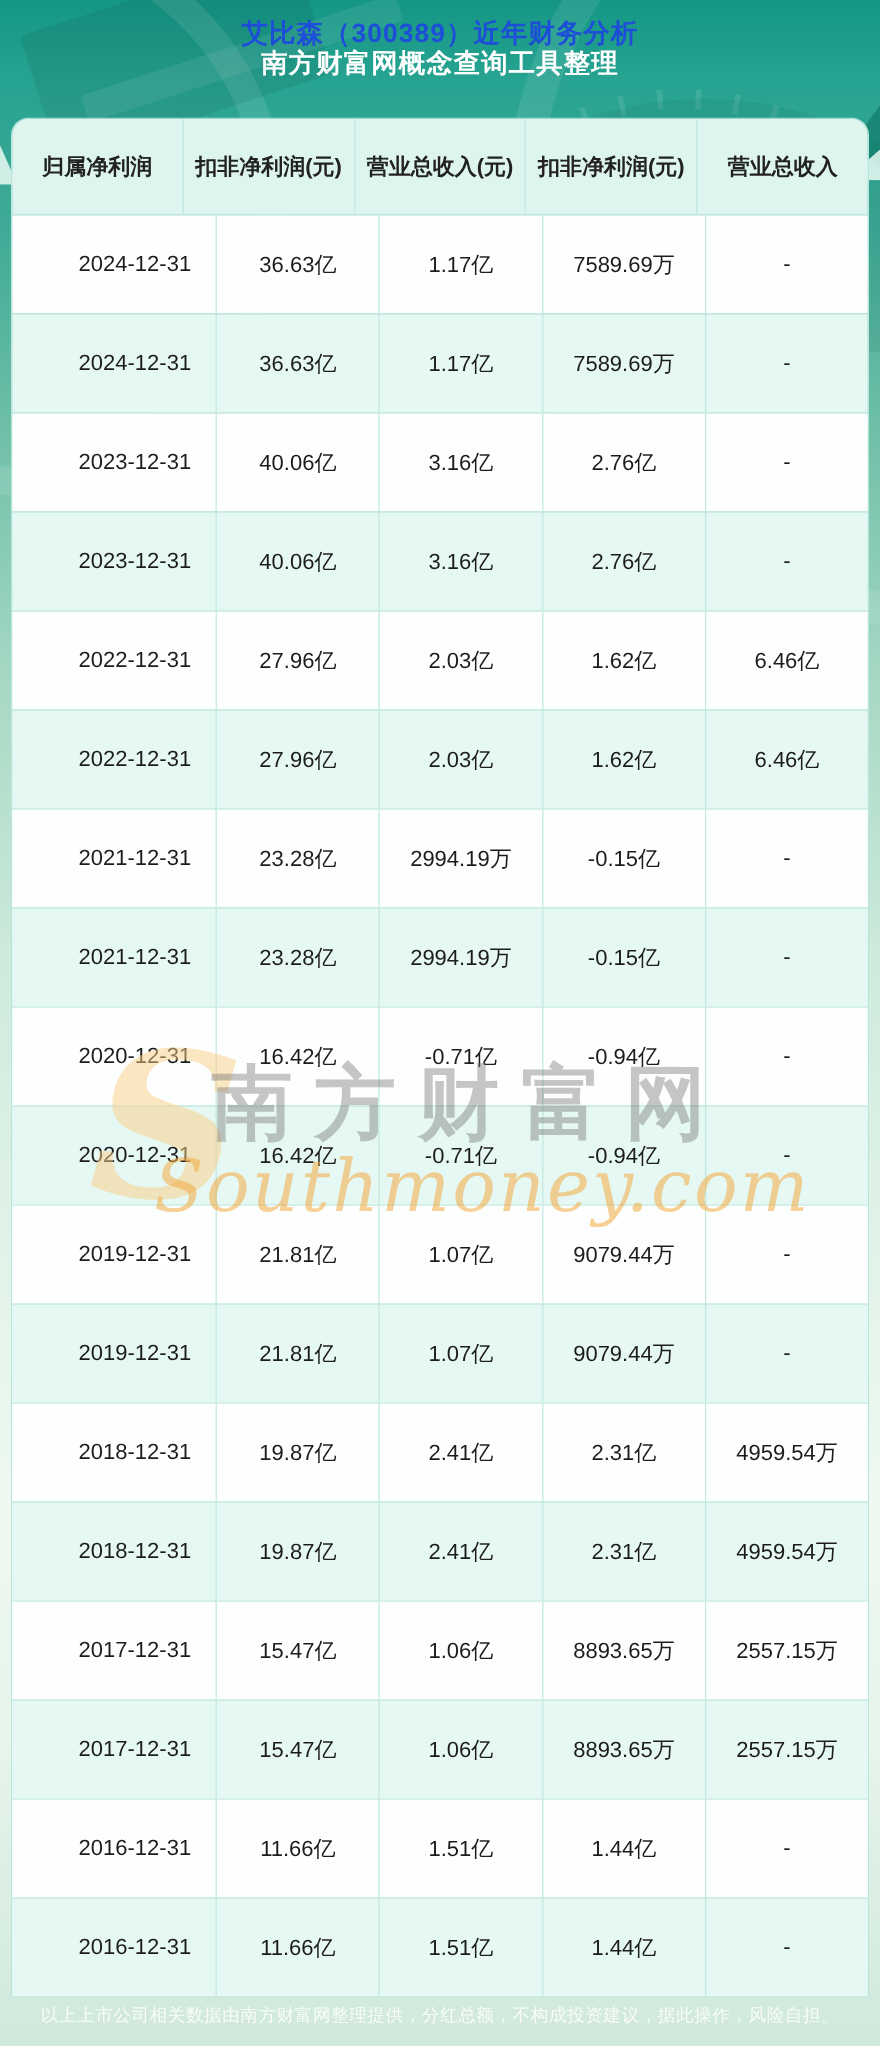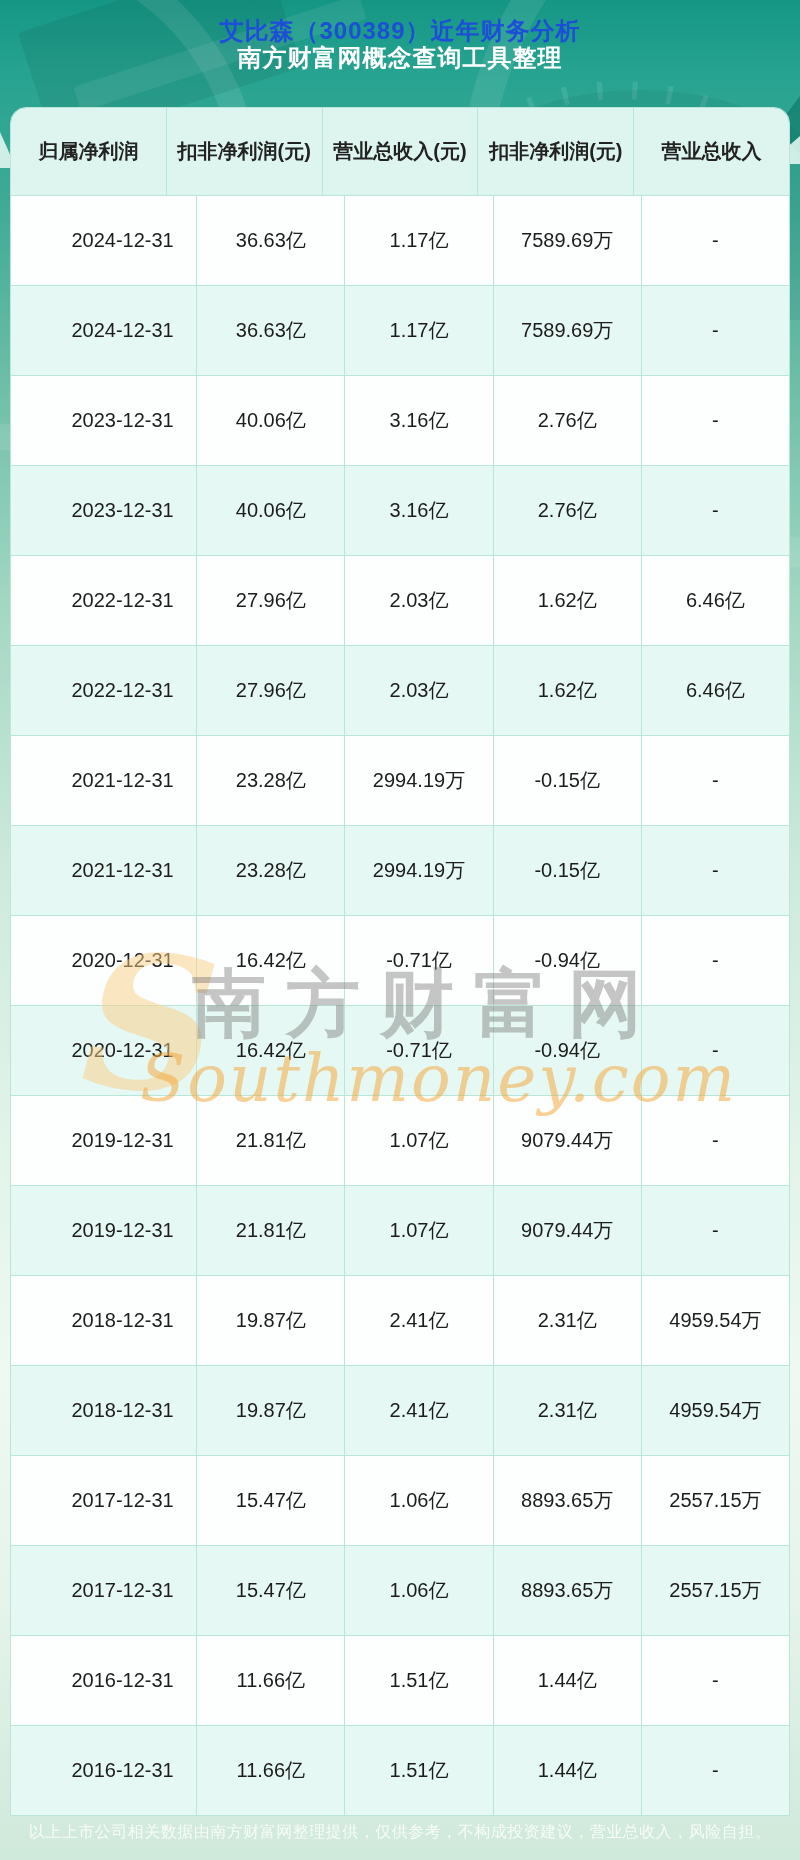--- a/index.html
+++ b/index.html
@@ -229,13 +229,13 @@
       </div>
     </div>
 </div>
 
 <div class="watermark">
   <div class="wm-s">S</div>
   <div class="wm-cn">南方财富网</div>
   <div class="wm-en">Southmoney.com</div>
 </div>
 
-<div class="footer">以上上市公司相关数据由南方财富网整理提供，仅供参考，不构成投资建议，营业总收入，风险自担。</div>
+<div class="footer">以上上市公司相关数据由南方财富网整理提供，分红总额，不构成投资建议，据此操作，风险自担。</div>
 
 </body></html>

